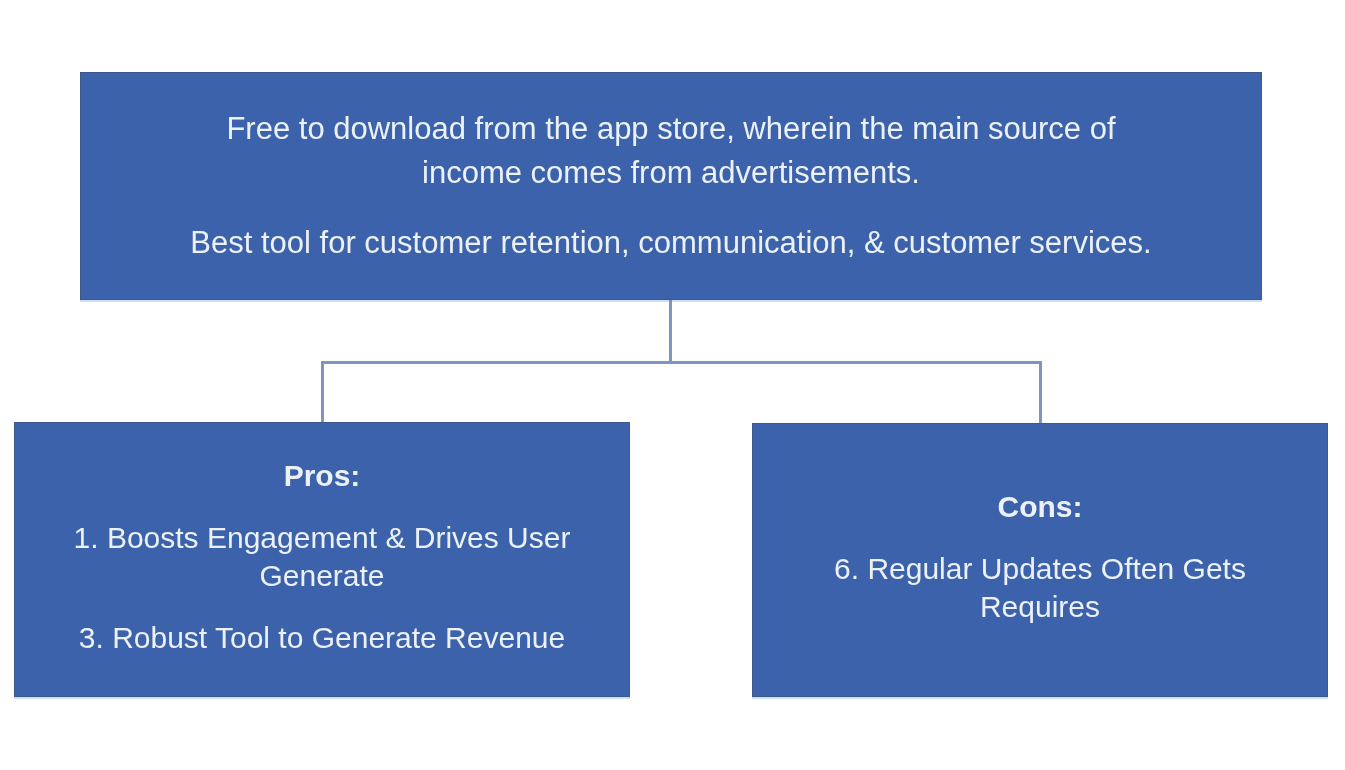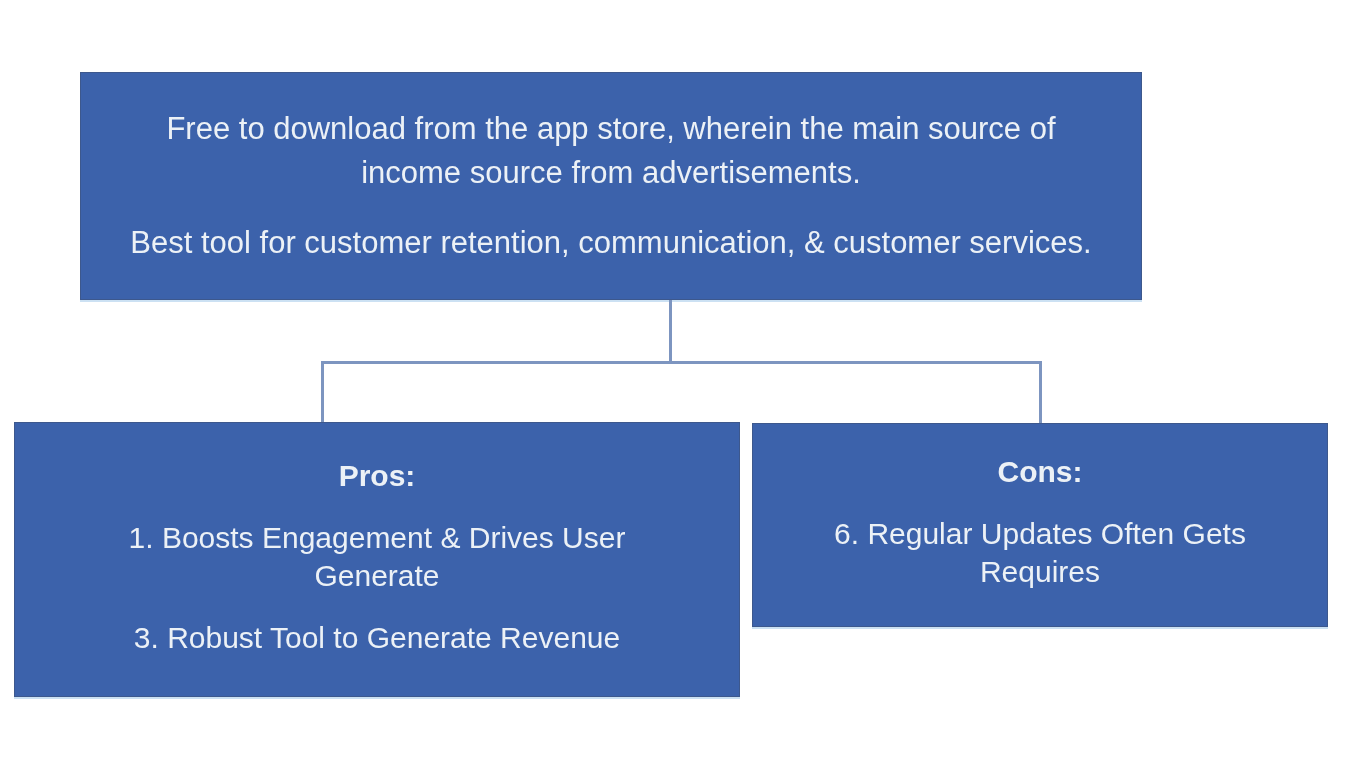--- a/index.html
+++ b/index.html
@@ -24,42 +24,42 @@
     display: flex;
     flex-direction: column;
     justify-content: center;
     align-items: center;
     text-align: center;
     color: #ECF1F6;
   }
   .node-root {
     left: 80px;
     top: 72px;
-    width: 1062px;
+    width: 1182px;
     height: 228px;
     font-size: 31px;
     line-height: 44px;
     padding: 0 30px;
   }
   .node-root .para { margin: 0; }
   .node-root .para + .para { margin-top: 26px; }
   .node-pros {
     left: 14px;
     top: 422px;
-    width: 726px;
+    width: 616px;
     height: 275px;
     font-size: 30px;
     line-height: 38px;
     padding: 0 8px;
   }
   .node-cons {
     left: 752px;
     top: 423px;
     width: 576px;
-    height: 204px;
+    height: 274px;
     font-size: 30px;
     line-height: 38px;
     padding: 0 8px;
   }
   .node-title {
     font-weight: bold;
     margin: 0 0 18px 0;
   }
   .list-item { margin: 6px; }
   .list-item + .list-item { margin-top: 18px; }
@@ -74,21 +74,21 @@
   .conn-drop-r { left: 1039px; top: 361px; width: 3px;   height: 62px; }
 </style>
 </head>
 <body>
 
 <div class="canvas">
 
   <div class="node node-root">
     <p class="para">
       <span class="line">Free to download from the app store, wherein the main source of</span>
-      <span class="line">income source from advertisements.</span>
+      <span class="line">income comes from advertisements.</span>
     </p>
     <p class="para">
       <span class="line">Best tool for customer retention, communication, &amp; customer services.</span>
     </p>
   </div>
 
   <div class="connector conn-stem"></div>
   <div class="connector conn-rail"></div>
   <div class="connector conn-drop-l"></div>
   <div class="connector conn-drop-r"></div>

